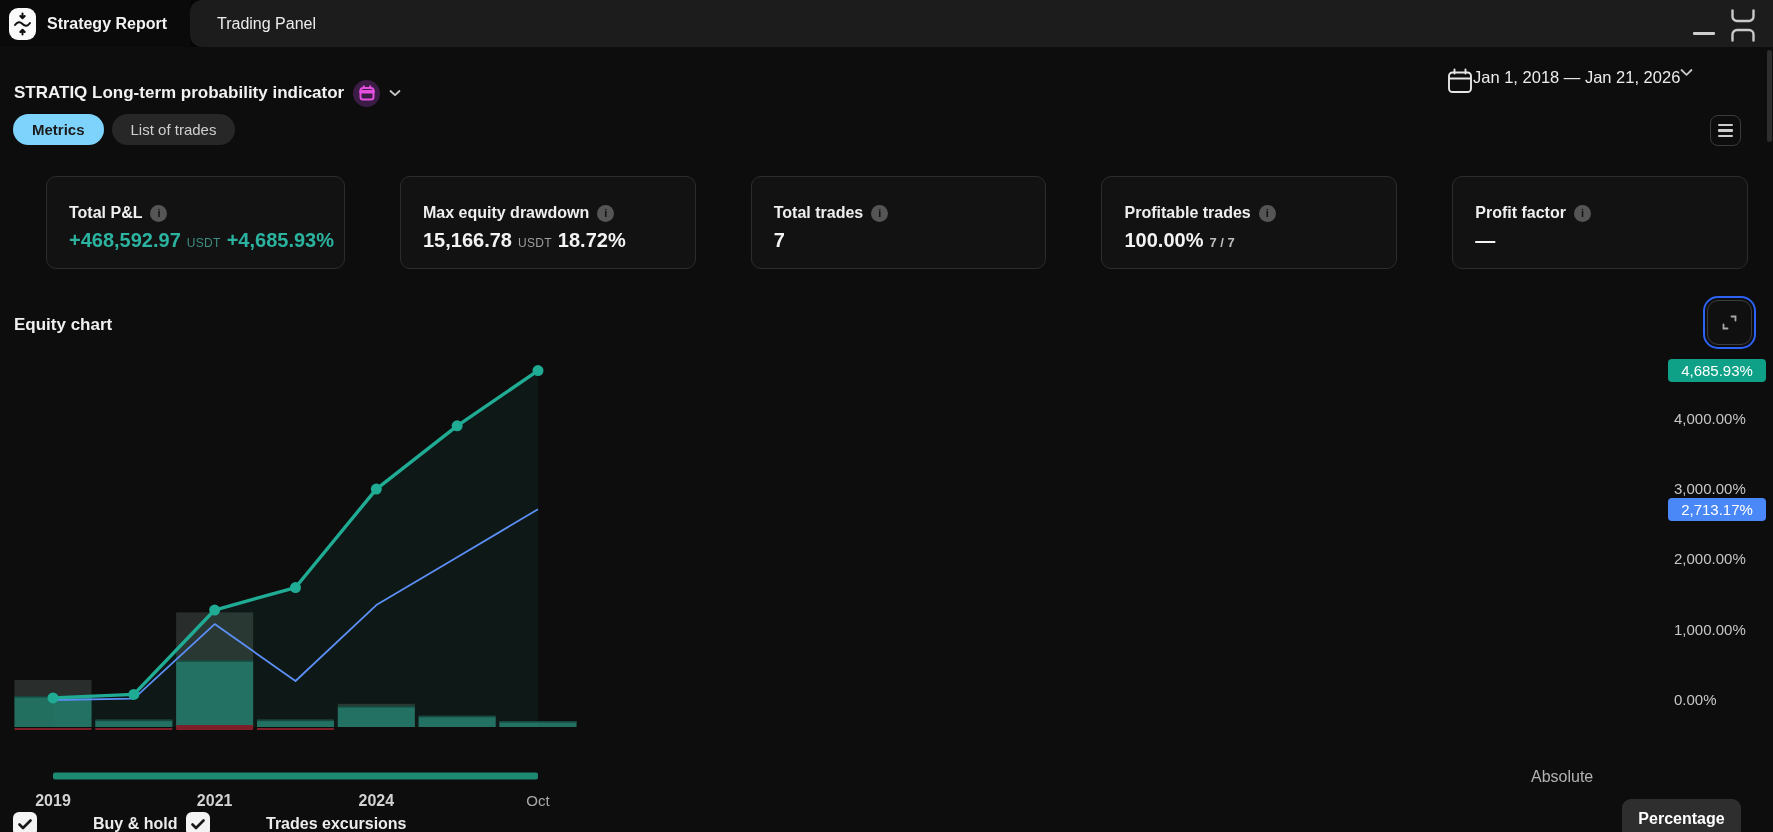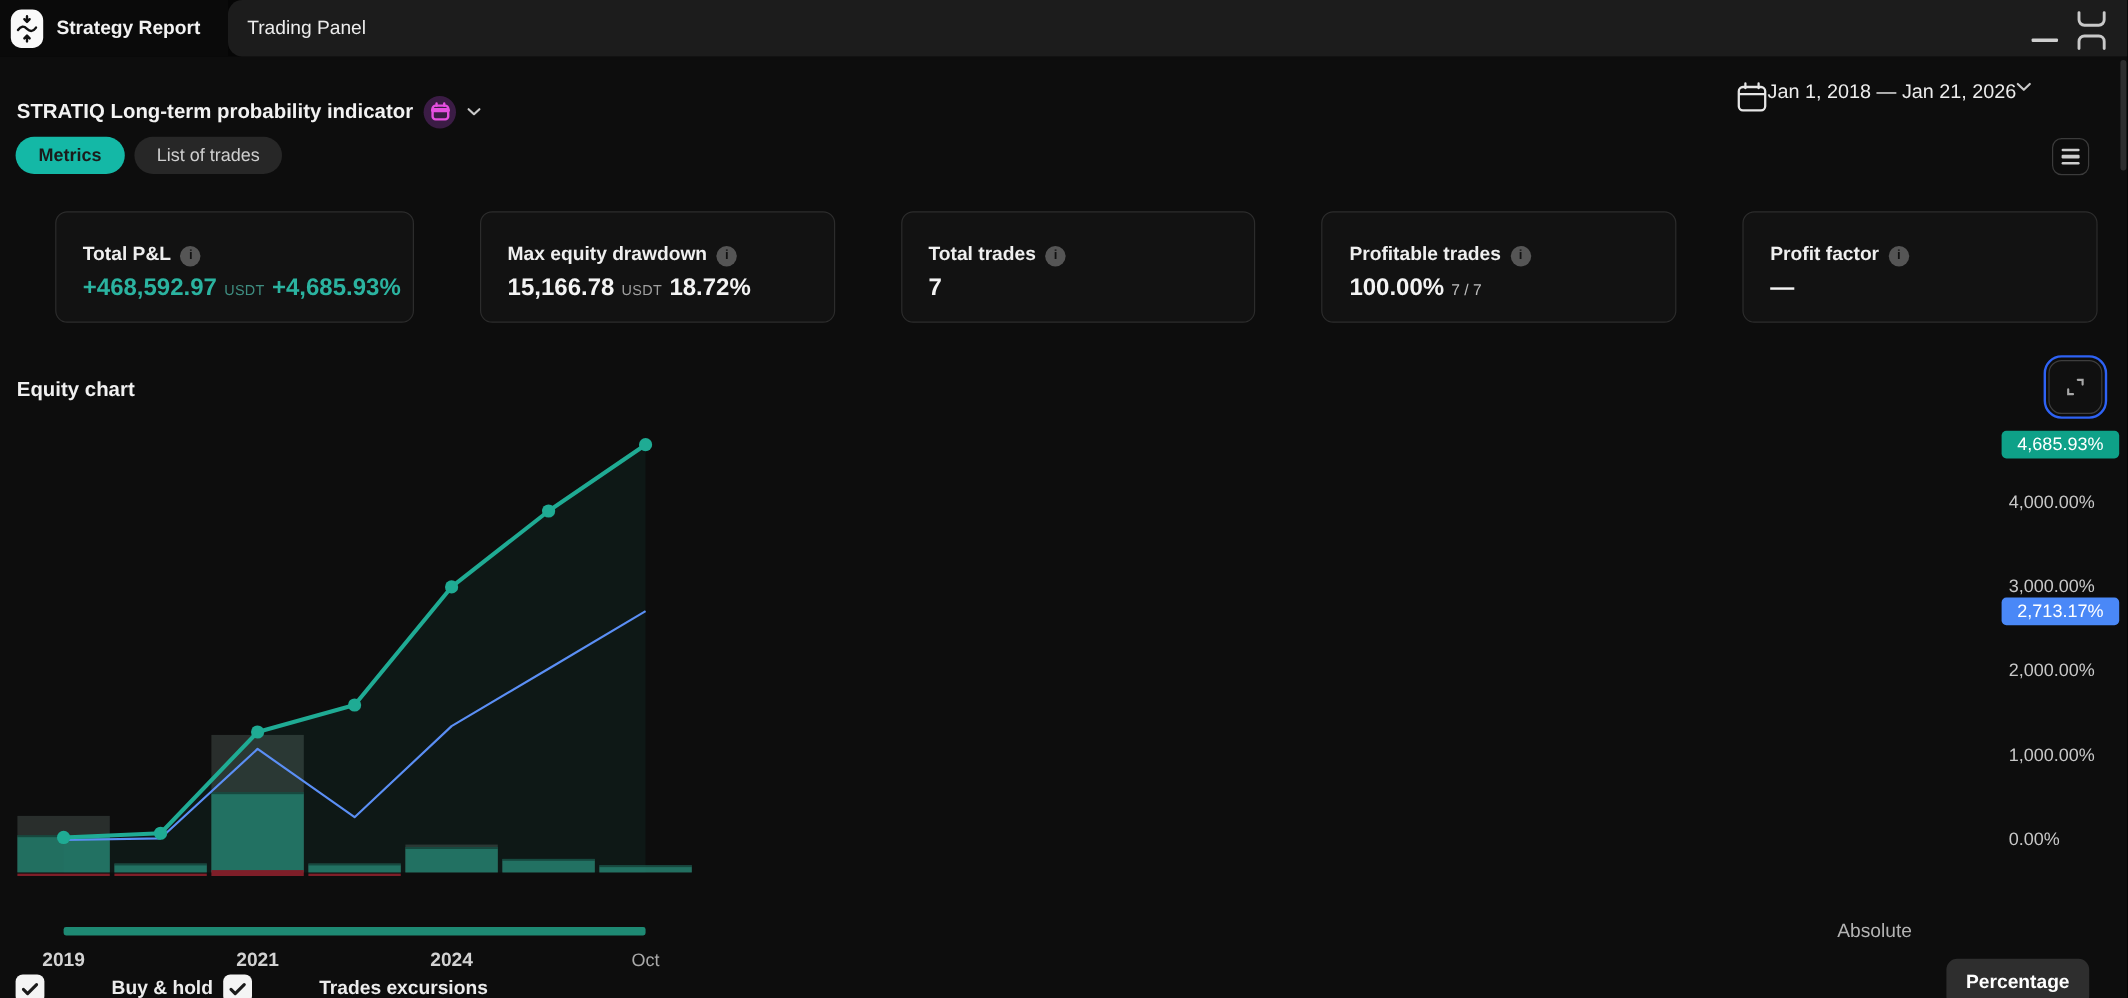--- a/index.html
+++ b/index.html
@@ -9,60 +9,60 @@
   
   .topbar{position:absolute;left:0;top:0;width:1773px;height:47px;background:#060606;}
   .topbar-surface{position:absolute;left:190px;top:0;right:0;bottom:0;background:#1c1c1c;
                   border-radius:12px 0 0 12px;}
   .tab-active{position:absolute;left:0;top:0;width:190px;height:47px;display:flex;align-items:center;
               gap:11px;padding-left:9px;box-sizing:border-box;background:#0a0a0a;z-index:2;}
   .app-icon{width:27px;height:32px;background:#fafafa;border-radius:9px;display:flex;
             align-items:center;justify-content:center;flex:0 0 auto;}
   .tab-active-label{font-size:16px;font-weight:700;color:#f2f2f2;white-space:nowrap;}
   .tab-trading{position:absolute;left:190px;top:0;height:47px;display:flex;align-items:center;
-               padding:0 16px;font-size:16px;color:#ececec;z-index:3;white-space:nowrap;}
+               padding:0 27px;font-size:16px;color:#ececec;z-index:3;white-space:nowrap;}
   .win-min{position:absolute;left:1693px;top:32px;width:22px;height:3px;background:#cfcfcf;
            border-radius:1px;z-index:4;}
   .win-restore{position:absolute;left:1730px;top:9px;z-index:4;}
   .scroll-thumb{position:absolute;left:1767px;top:50px;width:5px;height:92px;background:#2e2e2e;
                 border-radius:3px;z-index:4;}
 
   
   .title-row{position:absolute;left:14px;top:78px;height:30px;display:flex;align-items:center;gap:9px;}
   .page-title{font-size:17px;font-weight:700;color:#f2f2f2;white-space:nowrap;}
   .purple-cal{width:27px;height:27px;border-radius:50%;background:#3b1c45;display:flex;
               align-items:center;justify-content:center;}
   .chev{display:flex;align-items:center;}
   .date-row{position:absolute;left:1447px;top:68px;height:30px;display:flex;align-items:flex-start;}
   .date-text{font-size:16.5px;font-weight:500;color:#ececec;white-space:nowrap;}
 
   
   .view-pills{position:absolute;left:13px;top:114px;display:flex;gap:8px;}
   .pill{height:31px;border-radius:16px;display:flex;align-items:center;padding:0 19px;
         font-size:15px;box-sizing:border-box;white-space:nowrap;}
-  .pill.selected{background:#14b8a6;color:#1b1b1b;font-weight:700;}
+  .pill.selected{background:#7dd3fc;color:#1b1b1b;font-weight:700;}
   .pill.idle{background:#272727;color:#cfcfcf;font-weight:400;}
   .list-btn{position:absolute;left:1710px;top:115px;width:31px;height:31px;border:1px solid #3b3b3b;
             border-radius:8px;box-sizing:border-box;display:flex;flex-direction:column;gap:3px;
             align-items:center;justify-content:center;background:transparent;}
   .list-btn i{display:block;width:15px;height:2.4px;background:#cdcdcd;border-radius:1px;}
 
   
   .cards{position:absolute;left:14px;top:176px;width:1734px;display:flex;gap:23px;}
   .card{flex:1;height:93px;background:#121212;border:1px solid #2c2c2c;border-radius:10px;
         box-sizing:border-box;padding:27px 10px 0 22px;margin-left:32px;}
   .card-label{display:flex;align-items:center;gap:8px;font-size:16px;font-weight:700;color:#efefef;
               white-space:nowrap;}
   .info{width:17px;height:17px;border-radius:50%;background:#555;color:#121212;font-size:11px;
         font-weight:700;display:flex;align-items:center;justify-content:center;font-style:normal;flex:0 0 auto;}
   .card-value{margin-top:7px;font-size:20px;font-weight:700;color:#f3f3f3;display:flex;
               align-items:baseline;gap:6px;white-space:nowrap;}
   .unit{font-size:12px;font-weight:400;color:#9f9f9f;letter-spacing:.3px;}
   .extra{font-size:20px;font-weight:700;}
-  .sub{font-size:13px;font-weight:400;color:#bdbdbd;}
+  .sub{font-size:13px;font-weight:700;color:#bdbdbd;}
   .card.teal .card-value,.card.teal .extra{color:#2bb3a0;justify-content:center;}
   .card.teal .unit{color:#3f8d81;}
 
   
   .chart-title{position:absolute;left:14px;top:315px;font-size:17px;font-weight:700;color:#f0f0f0;}
   .expand-btn{position:absolute;left:1707px;top:300px;width:45px;height:45px;background:#101010;
               border:1px solid #3d3d3d;border-radius:11px;outline:2px solid #2e62f4;outline-offset:2px;
               display:flex;align-items:center;justify-content:center;box-sizing:border-box;}
   #chart-svg{position:absolute;left:0;top:0;width:1773px;height:832px;}
   #axis-layer{position:absolute;left:0;top:0;width:1773px;height:832px;pointer-events:none;}

